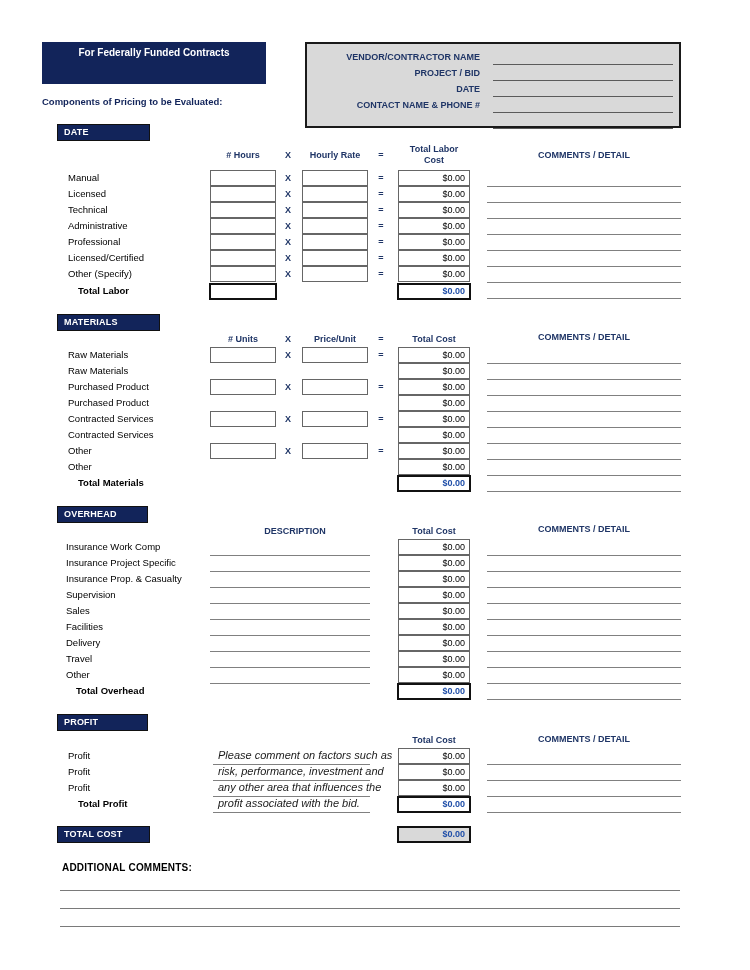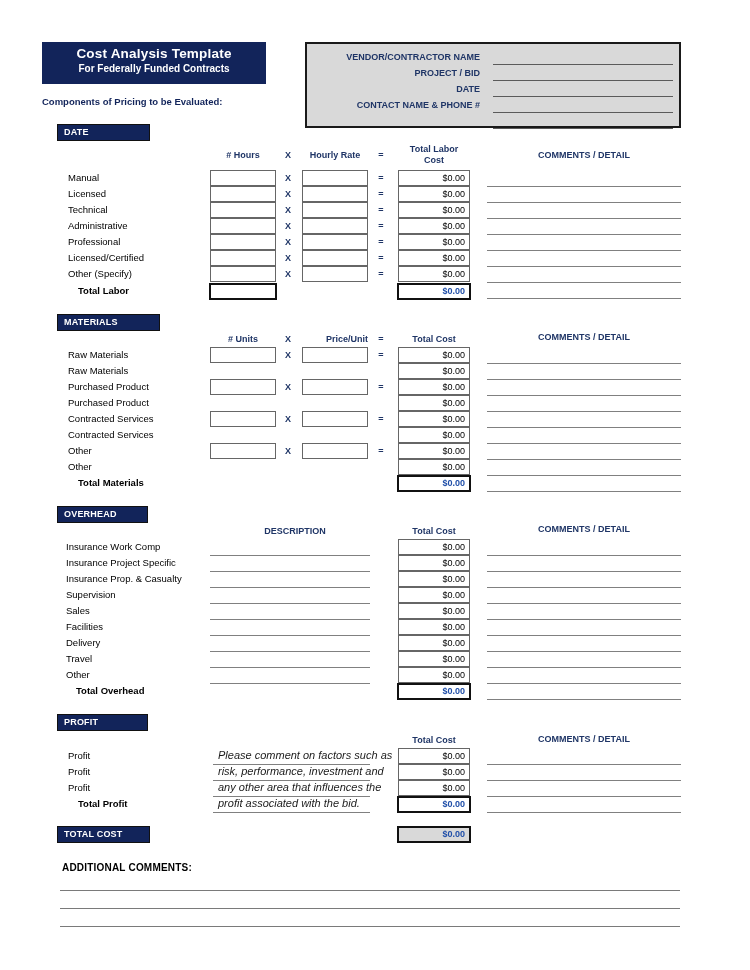--- a/index.html
+++ b/index.html
@@ -196,21 +196,20 @@
     border-bottom: 1.6px solid #7a7a7a;
     height: 0;
   }
 </style>
 </head>
 <body>
 
 <div class="page">
 
   <div class="title-box">
-    <div class="title-main">Cost Analysis Template</div>
     <div class="title-sub">For Federally Funded Contracts</div>
   </div>
   <div class="components-label">Components of Pricing to be Evaluated:</div>
 
   <div class="vendor-box">
     <div class="vendor-row" style="top:6px;">
       <span class="vendor-label">VENDOR/CONTRACTOR NAME</span>
       <span class="vendor-line"></span>
     </div>
     <div class="vendor-row" style="top:22px;">
@@ -307,21 +306,21 @@
     <div class="rowlabel total" style="left:78px; top:283px;">Total Labor</div>
     <div class="inbox thick" style="left:209px; top:283px; width:68px; height:17px;"></div>
     <div class="money total" style="left:397px; top:283px; width:74px; height:17px;">$0.00</div>
     <div class="uline" style="left:487px; top:298px; width:194px;"></div>
   </div>
 
   <div class="sect-chip" style="left:57px; top:314px; width:103px;">MATERIALS</div>
 
   <div class="colhdr" style="left:210px; top:334px; width:66px;"># Units</div>
   <div class="colhdr" style="left:281px; top:334px; width:14px;">X</div>
-  <div class="colhdr" style="left:302px; top:334px; width:66px;text-align:right;">Price/Unit</div>
+  <div class="colhdr" style="left:302px; top:334px; width:66px;">Price/Unit</div>
   <div class="colhdr" style="left:374px; top:334px; width:14px;">=</div>
   <div class="colhdr" style="left:398px; top:334px; width:72px;">Total Cost</div>
   <div class="colhdr" style="left:487px; top:332px; width:194px;">COMMENTS / DETAIL</div>
 
   <div>
     <div class="rowlabel" style="left:68px; top:347px;">Raw Materials</div>
     <div class="inbox" style="left:210px; top:347px; width:66px;"></div>
     <div class="op" style="left:281px; top:347px;">X</div>
     <div class="inbox" style="left:302px; top:347px; width:66px;"></div>
     <div class="op" style="left:374px; top:347px;">=</div>

